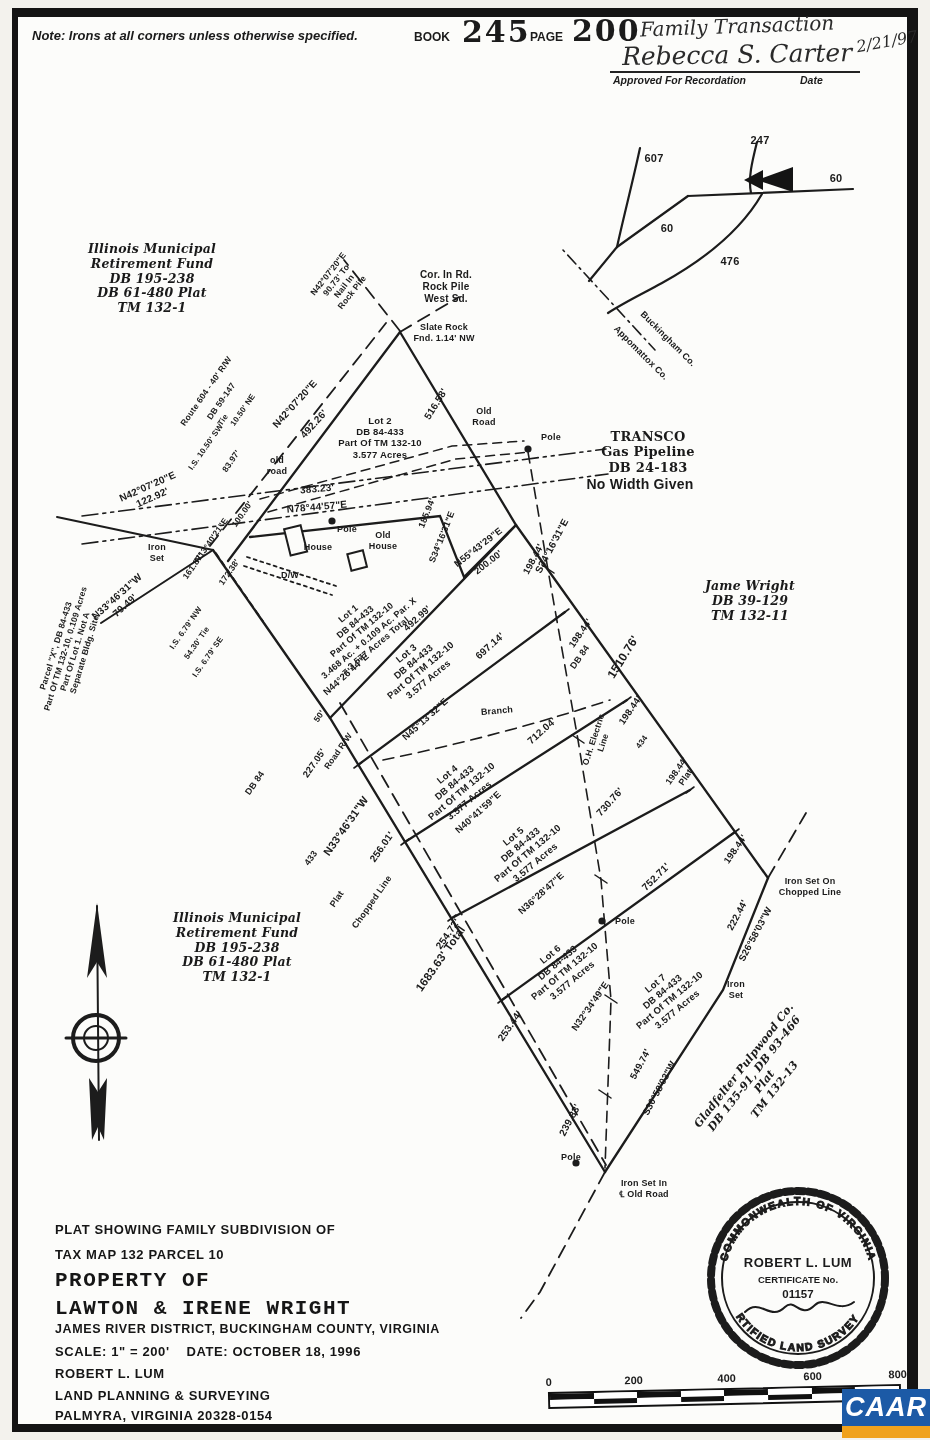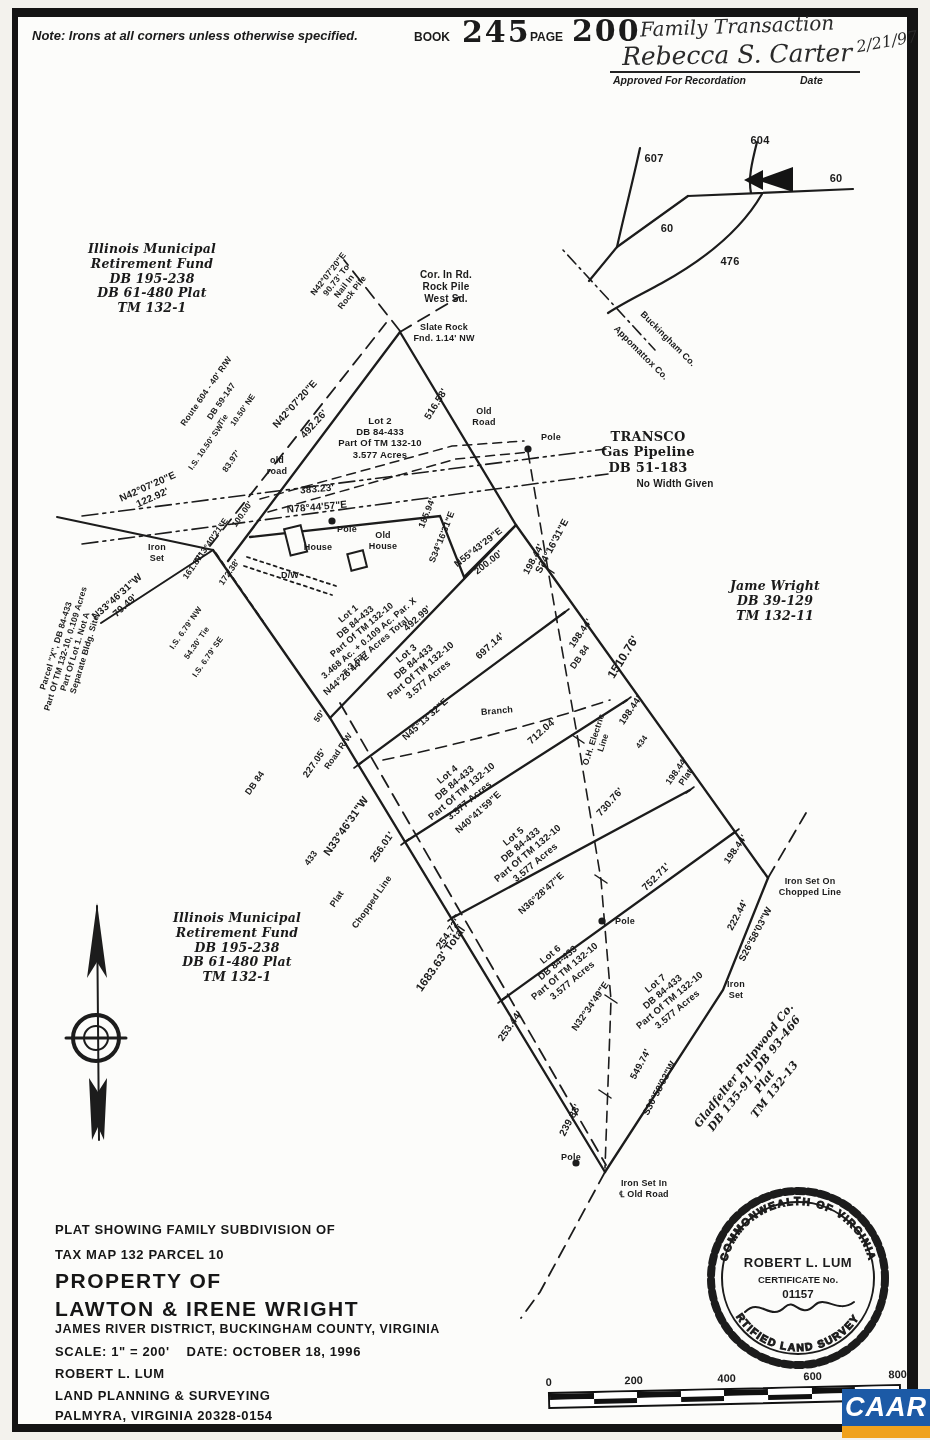--- a/index.html
+++ b/index.html
@@ -22,21 +22,21 @@
   .hw{position:absolute;font-family:"DejaVu Serif",serif;font-style:italic;color:#2a2a2a}
   .hw-note{left:640px;top:14px;font-size:20px;transform:rotate(-2deg)}
   .hw-sig{left:622px;top:40px;font-size:25px;transform:rotate(-1deg)}
   .sig-line{position:absolute;left:610px;top:71px;width:250px;height:0;border-top:2px solid #222}
   .hdr-approved{position:absolute;left:613px;top:74px;font-size:10.5px;font-weight:700;font-style:italic}
   .hdr-date-label{position:absolute;left:800px;top:74px;font-size:10.5px;font-weight:700;font-style:italic}
   .hw-date{left:856px;top:32px;font-size:16px;transform:rotate(-10deg)}
   
   #title-block{position:absolute;left:55px;top:0;width:520px}
   .title-line{position:absolute;left:0;font-weight:700;letter-spacing:.6px;color:#161616;white-space:pre}
-  .title-line.big{font-family:Liberation Sans, sans-serif;letter-spacing:1.5px}
+  .title-line.big{font-family:Liberation Mono, monospace;letter-spacing:1.5px}
   
   .seal-name{position:absolute;left:798px;top:1255px;transform:translateX(-50%);font-size:13px;font-weight:700;letter-spacing:.5px}
   .seal-cert{position:absolute;left:798px;top:1274px;transform:translateX(-50%);font-size:9.5px;font-weight:700}
   .seal-num{position:absolute;left:798px;top:1288px;transform:translateX(-50%);font-size:11.5px;font-weight:700}
   
   #scale-bar{position:absolute;left:540px;top:1372px;width:372px;height:42px;transform:rotate(-1.3deg)}
   .sb-tick{position:absolute;top:0;transform:translateX(-50%);font-size:11px;font-weight:700}
   #sb-cells{position:absolute;left:8px;top:16px;width:349px;height:13px;border:2px solid #111;background:#fff}
   .sb-cell{position:absolute;width:43.6px;height:5.5px;background:#fff}
   .sb-cell.dark{background:#111}
@@ -160,43 +160,43 @@
         </text>
         <text class="seal-arc" font-size="10.5" fill="#1c1c1c" letter-spacing="1.5">
           <textPath href="#sealBottom" startOffset="50%" text-anchor="middle">CERTIFIED LAND SURVEYOR</textPath>
         </text>
       </g>
     </g>
   </svg>
 
   <div id="label-layer">
       <div class="lbl" style="left: 654px; top: 158px; font-size: 11px; transform: translate(-50%, -50%) rotate(0deg);">607</div>
-      <div class="lbl" style="left: 760px; top: 140px; font-size: 11px; transform: translate(-50%, -50%) rotate(0deg);">604</div>
+      <div class="lbl" style="left: 760px; top: 140px; font-size: 11px; transform: translate(-50%, -50%) rotate(0deg);">247</div>
       <div class="lbl" style="left: 836px; top: 178px; font-size: 11px; transform: translate(-50%, -50%) rotate(0deg);">60</div>
       <div class="lbl" style="left: 667px; top: 228px; font-size: 11px; transform: translate(-50%, -50%) rotate(0deg);">60</div>
       <div class="lbl" style="left: 730px; top: 261px; font-size: 11px; transform: translate(-50%, -50%) rotate(0deg);">476</div>
       <div class="lbl" style="left: 668px; top: 339px; font-size: 9px; transform: translate(-50%, -50%) rotate(45deg);">Buckingham Co.</div>
       <div class="lbl" style="left: 641px; top: 353px; font-size: 9px; transform: translate(-50%, -50%) rotate(45deg);">Appomattox Co.</div>
       <div class="lbl serif ital" style="left: 152px; top: 279px; font-size: 12.5px; transform: translate(-50%, -50%) rotate(0deg);">Illinois Municipal
 Retirement Fund
 DB 195-238
 DB 61-480 Plat
 TM 132-1</div>
       <div class="lbl serif ital" style="left: 237px; top: 948px; font-size: 12.5px; transform: translate(-50%, -50%) rotate(0deg);">Illinois Municipal
 Retirement Fund
 DB 195-238
 DB 61-480 Plat
 TM 132-1</div>
-      <div class="lbl serif ital" style="left: 750px; top: 601px; font-size: 12.5px; transform: translate(-50%, -50%) rotate(0deg); margin-left: 25px;">Jame Wright
+      <div class="lbl serif ital" style="left: 750px; top: 601px; font-size: 12.5px; transform: translate(-50%, -50%) rotate(0deg);">Jame Wright
 DB 39-129
 TM 132-11</div>
       <div class="lbl serif" style="left: 648px; top: 452px; font-size: 13px; transform: translate(-50%, -50%) rotate(0deg);">TRANSCO
 Gas Pipeline
-DB 51-183</div>
-      <div class="lbl" style="left: 675px; top: 484px; font-size: 10px; transform: translate(-50%, -50%) rotate(0deg);">No Width Given</div>
+DB 24-183</div>
+      <div class="lbl" style="left: 640px; top: 484px; font-size: 14px; transform: translate(-50%, -50%) rotate(0deg);">No Width Given</div>
       <div class="lbl serif ital" style="left: 760px; top: 1078px; font-size: 11px; transform: translate(-50%, -50%) rotate(-52deg);">Gladfelter Pulpwood Co.
 DB 135-91, DB 93-466 Plat
 TM 132-13</div>
       <div class="lbl" style="left: 446px; top: 287px; font-size: 10px; transform: translate(-50%, -50%) rotate(0deg);">Cor. In Rd.
 Rock Pile
 West Sd.</div>
       <div class="lbl" style="left: 340px; top: 283px; font-size: 8.5px; transform: translate(-50%, -50%) rotate(-52deg);">N42°07'20"E
 90.73' To
 Nail In
 Rock Pile</div>

